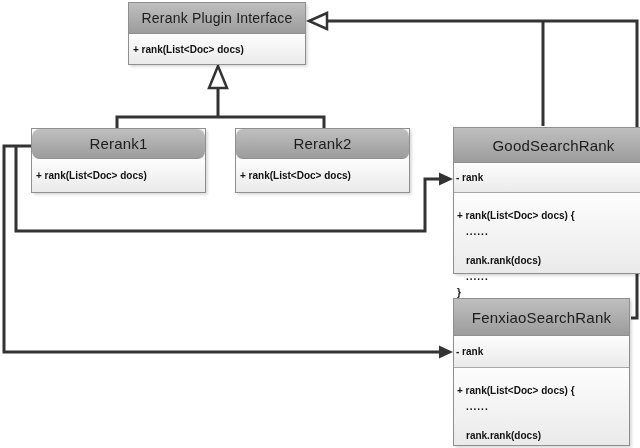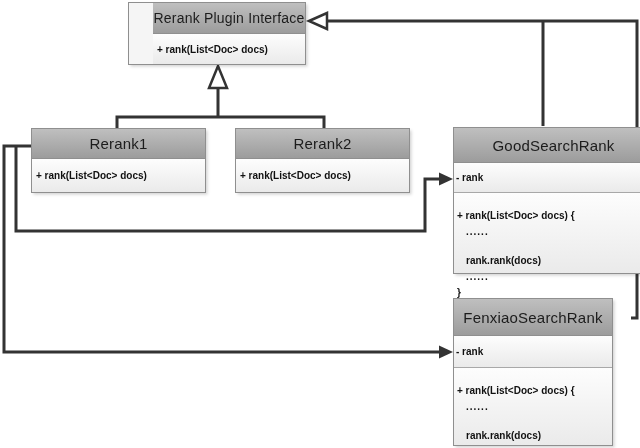--- a/index.html
+++ b/index.html
@@ -70,48 +70,48 @@
     <path d="M327,21 L637,21 L637,318 L631,318 M543,21 L543,126" fill="none" stroke="#333333" stroke-width="3"></path>
     <polygon points="309,21 327,13 327,29" fill="#ffffff" stroke="#333333" stroke-width="2.5"></polygon>
 
     <path d="M31,146 L4,146 L4,352 L440,352" fill="none" stroke="#333333" stroke-width="3"></path>
     <polygon points="453,352 439,345.5 439,358.5" fill="#333333"></polygon>
 
     <path d="M16,146 L16,231 L425,231 L425,179 L440,179" fill="none" stroke="#333333" stroke-width="3"></path>
     <polygon points="453,179 439,172.5 439,185.5" fill="#333333"></polygon>
   </svg>
 
-  <div class="uml-class" style="left:128px; top:2px; width:178px; height:63px;padding-left:24px;">
+  <div class="uml-class" style="left:128px; top:2px; width:178px; height:63px;">
     <div class="uml-header small" style="height:31px;">Rerank Plugin Interface</div>
     <div class="uml-compartment uml-single-method" style="height:30px;">+ rank(List&lt;Doc&gt; docs)</div>
   </div>
 
   <div class="uml-class" style="left:31px; top:128px; width:175px; height:65px;">
-    <div class="uml-header" style="height:30px;">Rerank1</div>
+    <div class="uml-header" style="height:30px;border-radius:8px;">Rerank1</div>
     <div class="uml-compartment uml-single-method" style="height:33px;">+ rank(List&lt;Doc&gt; docs)</div>
   </div>
 
   <div class="uml-class" style="left:235px; top:128px; width:175px; height:65px;">
-    <div class="uml-header" style="height:30px;">Rerank2</div>
+    <div class="uml-header" style="height:30px;border-radius:7px;">Rerank2</div>
     <div class="uml-compartment uml-single-method" style="height:33px;">+ rank(List&lt;Doc&gt; docs)</div>
   </div>
 
   <div class="uml-class" style="left:453px; top:127px; width:201px; height:147px;">
     <div class="uml-header" style="height:35px;">GoodSearchRank</div>
     <div class="uml-compartment uml-attr" style="height:30px;">- rank</div>
     <div class="uml-compartment uml-body-lines" style="height:80px;">
       <div class="code-line">+ rank(List&lt;Doc&gt; docs) {</div>
       <div class="code-line indent">......</div>
       <div class="code-line indent-code">rank.rank(docs)</div>
       <div class="code-line indent">......</div>
       <div class="code-line">}</div>
     </div>
   </div>
 
-  <div class="uml-class" style="left:453px; top:298px; width:160px; height:148px;">
+  <div class="uml-class" style="left:453px; top:298px; width:177px; height:148px;">
     <div class="uml-header" style="height:37px;">FenxiaoSearchRank</div>
     <div class="uml-compartment uml-attr" style="height:32px;">- rank</div>
     <div class="uml-compartment uml-body-lines" style="height:77px;">
       <div class="code-line">+ rank(List&lt;Doc&gt; docs) {</div>
       <div class="code-line indent">......</div>
       <div class="code-line indent-code">rank.rank(docs)</div>
       <div class="code-line indent">......</div>
       <div class="code-line">}</div>
     </div>
   </div>

